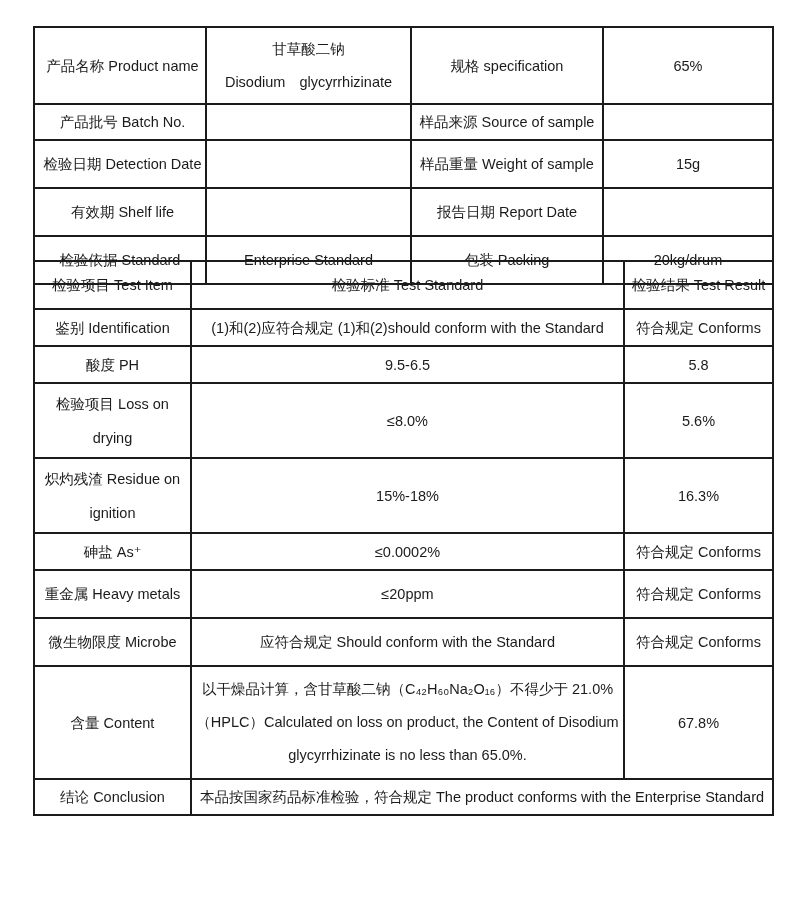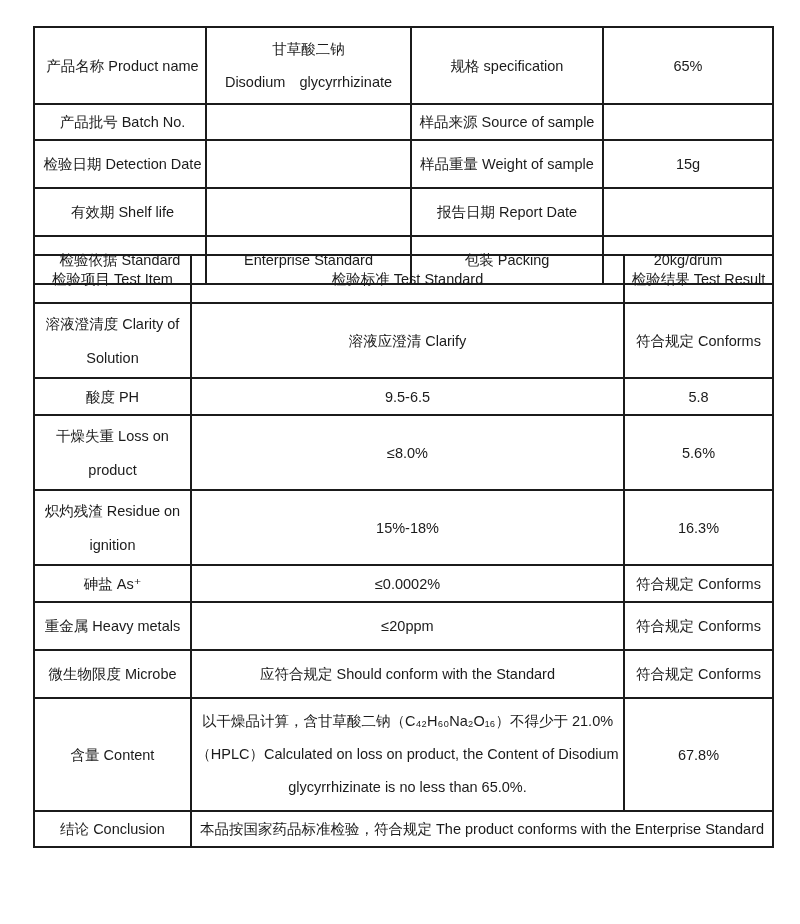--- a/index.html
+++ b/index.html
@@ -11,21 +11,21 @@
   }
   .page{position:relative;width:800px;height:924px;background:#ffffff;}
   .tbl{
     border-collapse:collapse;
     table-layout:fixed;
     position:absolute;
     left:33px;
     width:739px;
   }
   .tbl.top{top:26px;}
-  .tbl.bottom{top:254px;}
+  .tbl.bottom{top:260px;}
   .tbl td{
     border:2px solid #1b1b1b;
     text-align:center;
     vertical-align:middle;
     font-size:14.5px;
     line-height:34px;
     padding:0 3px;
     overflow:hidden;
   }
   .cl{text-align:left;padding-left:8px !important;}
@@ -90,32 +90,32 @@
         <col style="width:157px">
         <col style="width:433px">
         <col style="width:149px">
       </colgroup>
     <tbody>
         <tr class="h38">
       <td>检验项目 Test Item</td>
       <td>检验标准 Test Standard</td>
       <td>检验结果 Test Result</td>
     </tr>
-    <tr class="h75">
-      <td>溶液澄清度 Clarity of Solution</td>
-      <td>溶液应澄清 Clarify</td>
+    <tr class="h37">
+      <td>鉴别 Identification</td>
+      <td class="nw">(1)和(2)应符合规定 (1)和(2)should conform with the Standard</td>
       <td>符合规定 Conforms</td>
     </tr>
     <tr class="h37">
       <td>酸度 PH</td>
       <td>9.5-6.5</td>
       <td>5.8</td>
     </tr>
     <tr class="h75">
-      <td>干燥失重 Loss on product</td>
+      <td>检验项目 Loss on drying</td>
       <td>≤8.0%</td>
       <td>5.6%</td>
     </tr>
     <tr class="h75">
       <td>炽灼残渣 Residue on ignition</td>
       <td>15%-18%</td>
       <td>16.3%</td>
     </tr>
     <tr class="h37">
       <td>砷盐 As⁺</td>

